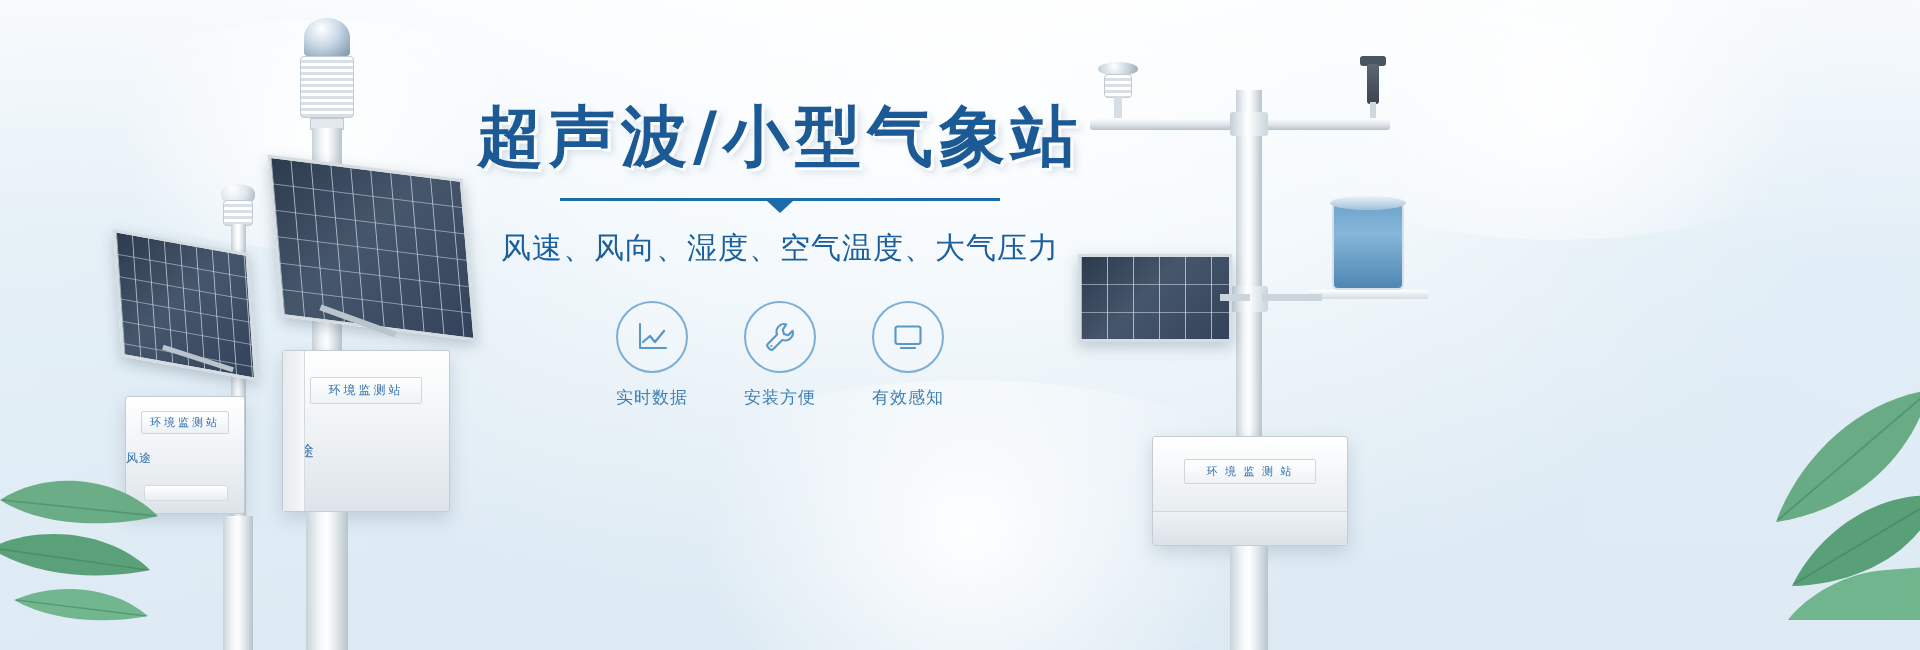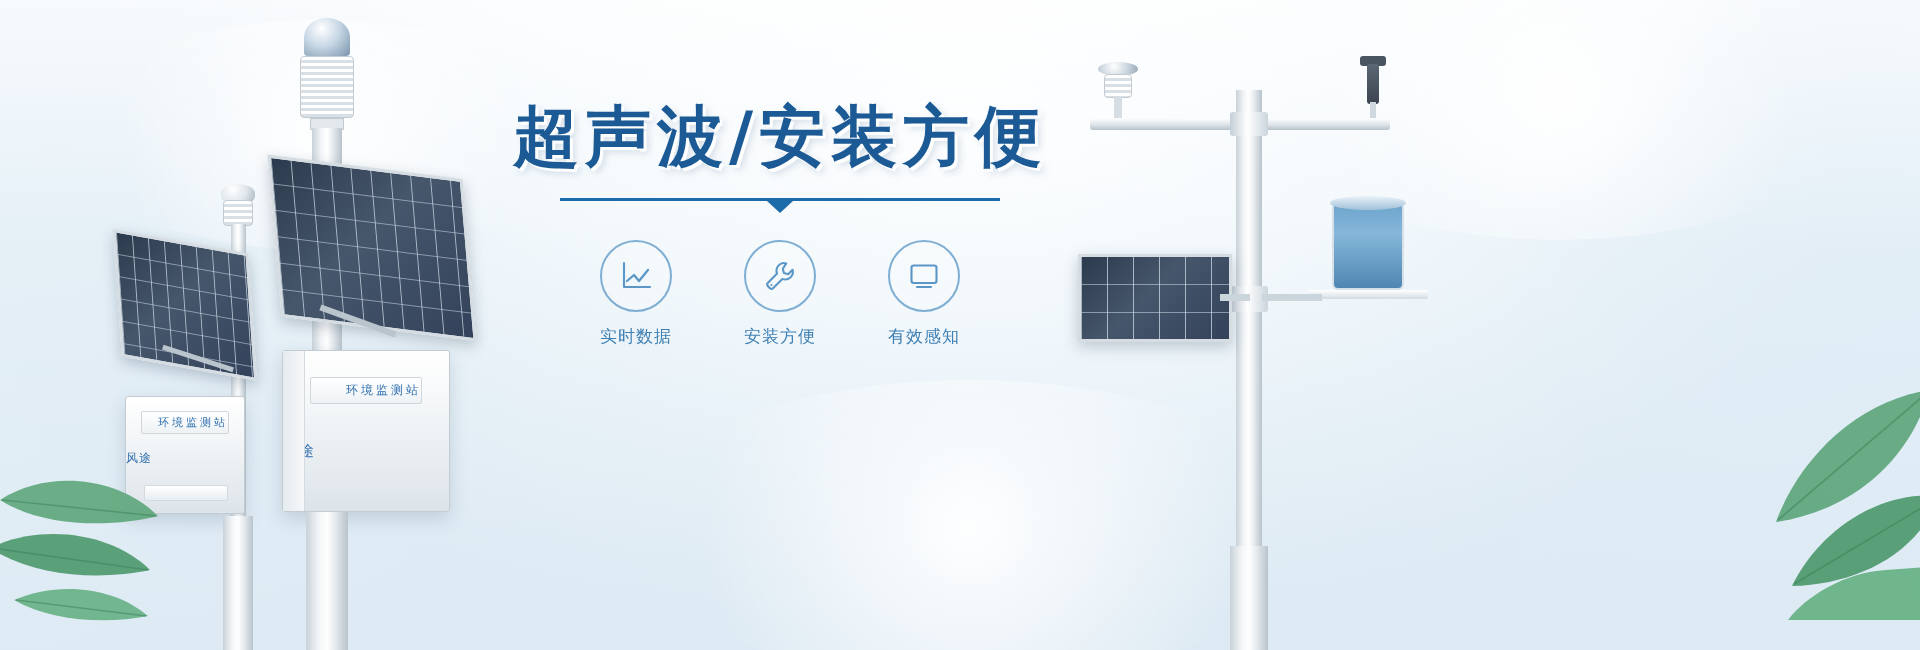--- a/index.html
+++ b/index.html
@@ -77,21 +77,21 @@
     letter-spacing:1px;
     line-height:1.62;
     white-space:nowrap;
   }
 
   
   .features{
     margin-top:28px;
     display:flex;
     justify-content:center;
-    gap:36px;
+    gap:20px;
     align-items:center;
   }
   .feature{ width:108px; text-align:center; }
   .circle{
     width:72px;height:72px;
     margin:0 auto;
     border:2px solid #7eaed3;
     border-radius:50%;
     display:flex;align-items:center;justify-content:center;
     background:rgba(255,255,255,.18);
@@ -120,21 +120,21 @@
       repeating-linear-gradient(0deg, rgba(205,218,230,.55) 0 1px, transparent 1px 100%);
     background-size:16px 100%, 100% 22px;
   }
   .box{
     background:linear-gradient(180deg,#ffffff 0%, #f2f5f7 40%, #dde4e9 100%);
     border:1px solid #c3ccd3;
     border-radius:3px;
     box-shadow:0 7px 18px rgba(70,95,120,.20);
   }
   .box .brandline{
-    font-size:11px; color:#2f6fae; letter-spacing:3px; text-align:right;
+    font-size:11px; color:#2f6fae; letter-spacing:3px; text-align:center;
   }
   .box .logo{
     font-size:12px; color:#2f6fae; text-align:left; letter-spacing:1px;
   }
   .label-strip{
     background:linear-gradient(180deg,#ffffff,#eef2f5);
     border:1px solid #cfd7dd;
   }
   .sensor-stack{
     background:repeating-linear-gradient(180deg,#ffffff 0 3px,#d9e0e5 3px 6px);
@@ -227,20 +227,26 @@
     <div style="position:absolute;left:272px;top:152px;width:72px;height:88px;border-radius:6px;background:linear-gradient(180deg,#6ea4cc 0%,#86b7da 35%,#4f86b2 100%);border:2px solid #d5e0e9;"></div>
     <div style="position:absolute;left:270px;top:146px;width:76px;height:14px;border-radius:50%;background:linear-gradient(180deg,#eaf2f8,#9fc0d8);"></div>
     <div style="position:absolute;left:248px;top:240px;width:120px;height:9px;background:linear-gradient(180deg,#ffffff,#d3dce3);border-radius:2px;"></div>
     <div style="position:absolute;left:202px;top:244px;width:60px;height:7px;background:#cbd5dc;"></div>
 
     <div class="panel-frame" style="position:absolute;left:18px;top:204px;width:154px;height:88px;">
       <div class="panel-grid" style="background-size:26px 100%,100% 28px;"></div>
     </div>
     <div style="position:absolute;left:160px;top:244px;width:30px;height:7px;background:#cbd5dc;"></div>
 
+    <div class="box" style="position:absolute;left:92px;top:386px;width:196px;height:110px;padding-top:22px;">
+      <div class="label-strip" style="width:132px;margin:0 auto;padding:4px 0;border-radius:2px;">
+        <div class="brandline" style="font-size:11px;letter-spacing:2px;">环 境 监 测 站</div>
+      </div>
+      <div style="position:absolute;left:0;bottom:0;width:100%;height:34px;background:linear-gradient(180deg,#eef2f5,#dbe2e8);border-top:1px solid #d0d8de;"></div>
+    </div>
     <div class="pole" style="position:absolute;left:170px;top:496px;width:38px;height:104px;"></div>
   </div>
 
   <svg class="leaf" width="230" height="200" viewBox="0 0 230 200" style="left:-10px;top:430px;">
     <g fill="#5fa77c" opacity="0.92">
       <path d="M10 70 C60 38 130 48 168 86 C128 96 58 100 10 70 Z"></path>
       <path d="M0 118 C54 92 124 104 160 140 C112 150 46 148 0 118 Z" fill="#4f9a6e"></path>
       <path d="M24 170 C70 150 126 158 158 186 C118 194 62 192 24 170 Z" fill="#68b286"></path>
     </g>
     <g stroke="#3d8660" stroke-width="1.6" opacity="0.55" fill="none">
@@ -257,27 +263,28 @@
       <path d="M236 200 C196 202 156 226 138 250 L290 250 L290 196 Z" fill="#68b286"></path>
     </g>
     <g stroke="#3a8057" stroke-width="1.8" opacity="0.5" fill="none">
       <path d="M278 22 L128 150"></path>
         <path d="M288 128 L144 214"></path>
     </g>
   </svg>
 
   <div class="content">
 
-    <div class="headline">超声波/安装方便</div>
+    <div class="headline">超声波/小型气象站</div>
 
     <div class="divider">
       <div class="rule"></div>
       <div class="tri"></div>
     </div>
 
+    <div class="sub">风速、风向、湿度、空气温度、大气压力</div>
 
     <div class="features">
 
       <div class="feature">
         <div class="circle">
           <svg width="38" height="38" viewBox="0 0 38 38">
             <path d="M7 6 V30 H33" fill="none" stroke="#5b97c6" stroke-width="2.1" stroke-linecap="round" stroke-linejoin="round"></path>
             <path d="M10 24 L17 18 L22 24 L31 13" fill="none" stroke="#5b97c6" stroke-width="2.3" stroke-linecap="round" stroke-linejoin="round"></path>
           </svg>
         </div>

